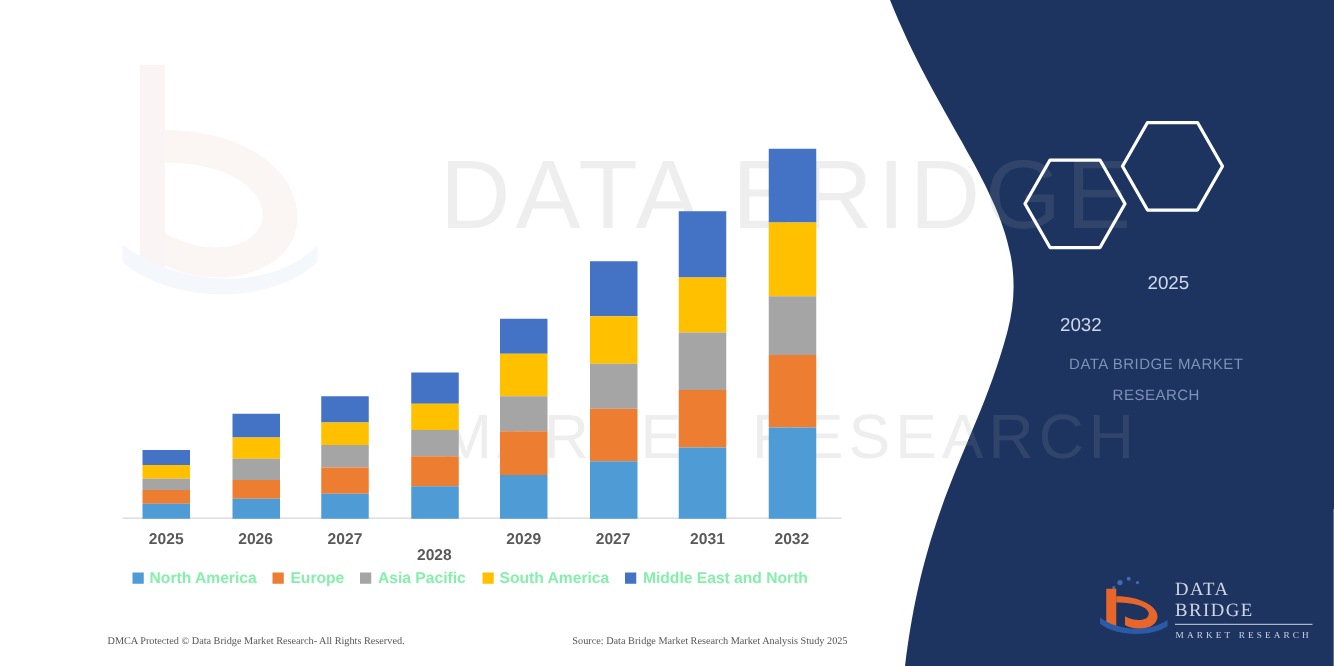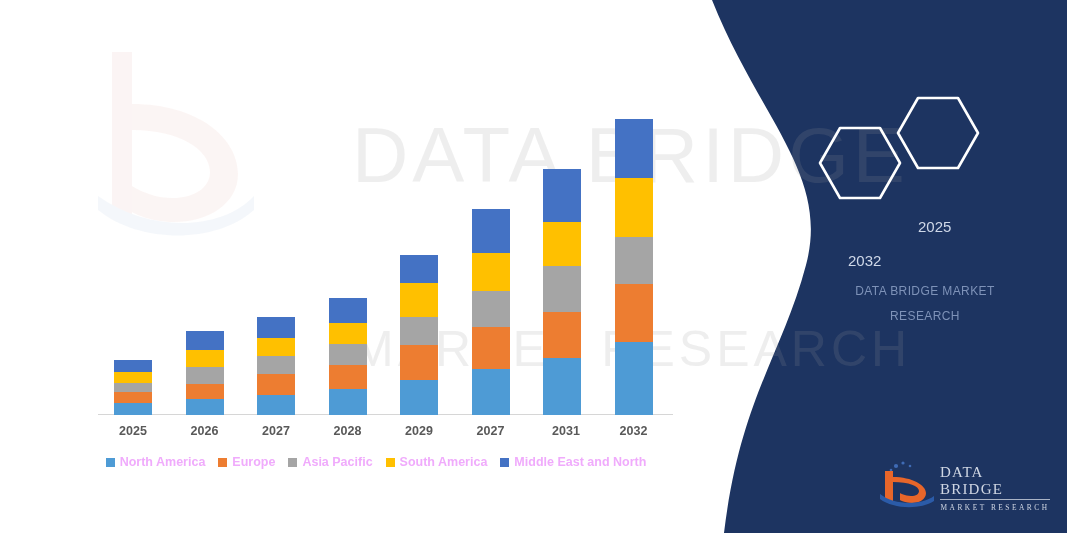--- a/index.html
+++ b/index.html
@@ -89,21 +89,21 @@
 
   
   #legend {
     position:absolute; left:66px; top:455px; width:620px;
     display:flex; justify-content:center; align-items:center;
     gap:13px;
     flex-wrap:nowrap;
   }
   .legend-item { display:flex; align-items:center; gap:5px; white-space:nowrap; }
   .legend-swatch { width:9px; height:9px; display:block; }
-  .legend-label { font-size:12.5px; font-weight:bold; color:#f0abfc; }
+  .legend-label { font-size:12.5px; font-weight:bold; color:#86efac; }
 
   
   #footer {
     position:absolute; left:86px; top:508px; width:592px;
     display:flex; justify-content:space-between;
     font-family:"Liberation Serif", serif;
     font-size:8.2px;
     color:#555555;
   }
   #footer span { white-space:nowrap; }
@@ -235,21 +235,21 @@
         <div class="seg" title="South America 2032" style="height: 58.6765px; background: rgb(255, 192, 0);"></div>
         <div class="seg" title="Asia Pacific 2032" style="height: 46.9412px; background: rgb(165, 165, 165);"></div>
         <div class="seg" title="Europe 2032" style="height: 57.75px; background: rgb(237, 125, 49);"></div>
         <div class="seg" title="North America 2032" style="height: 73.5px; background: rgb(78, 155, 213);"></div>
       </div>
     </div>
   <div id="xlabels">
       <div class="xlabel" style="left: 98px;">2025</div>
       <div class="xlabel" style="left: 169.5px;">2026</div>
       <div class="xlabel" style="left: 241px;">2027</div>
-      <div class="xlabel" style="left: 312.5px;">2028</div>
+      <div class="xlabel" style="left: 312.5px; margin-top: 13px;">2028</div>
       <div class="xlabel" style="left: 384px;">2029</div>
       <div class="xlabel" style="left: 455.5px;">2027</div>
       <div class="xlabel" style="left: 531px;">2031</div>
       <div class="xlabel" style="left: 598.5px;">2032</div>
     </div>
 
   <div id="legend">
       <div class="legend-item">
         <span class="legend-swatch" style="background: rgb(78, 155, 213);"></span>
         <span class="legend-label">North America</span>
@@ -265,20 +265,24 @@
       <div class="legend-item">
         <span class="legend-swatch" style="background: rgb(255, 192, 0);"></span>
         <span class="legend-label">South America</span>
       </div>
       <div class="legend-item">
         <span class="legend-swatch" style="background: rgb(68, 114, 196);"></span>
         <span class="legend-label">Middle East and North</span>
       </div>
     </div>
 
+  <div id="footer">
+    <span>DMCA Protected © Data Bridge Market Research- All Rights Reserved.</span>
+    <span>Source: Data Bridge Market Research  Market Analysis Study 2025</span>
+  </div>
 
 
   <div id="hexWrap">
     <svg width="200" height="120" viewBox="0 0 200 120">
       <polygon points="48,8 88,8 108,43 88,78 48,78 28,43" transform="translate(-8,30)" fill="none" stroke="#ffffff" stroke-width="2.6" stroke-linejoin="round"></polygon>
       <polygon points="48,8 88,8 108,43 88,78 48,78 28,43" transform="translate(70,0)" fill="#1d3461" stroke="#ffffff" stroke-width="2.6" stroke-linejoin="round"></polygon>
     </svg>
     <span class="hex-label" id="hexLabel2025">2025</span>
     <span class="hex-label" id="hexLabel2032">2032</span>
   </div>

